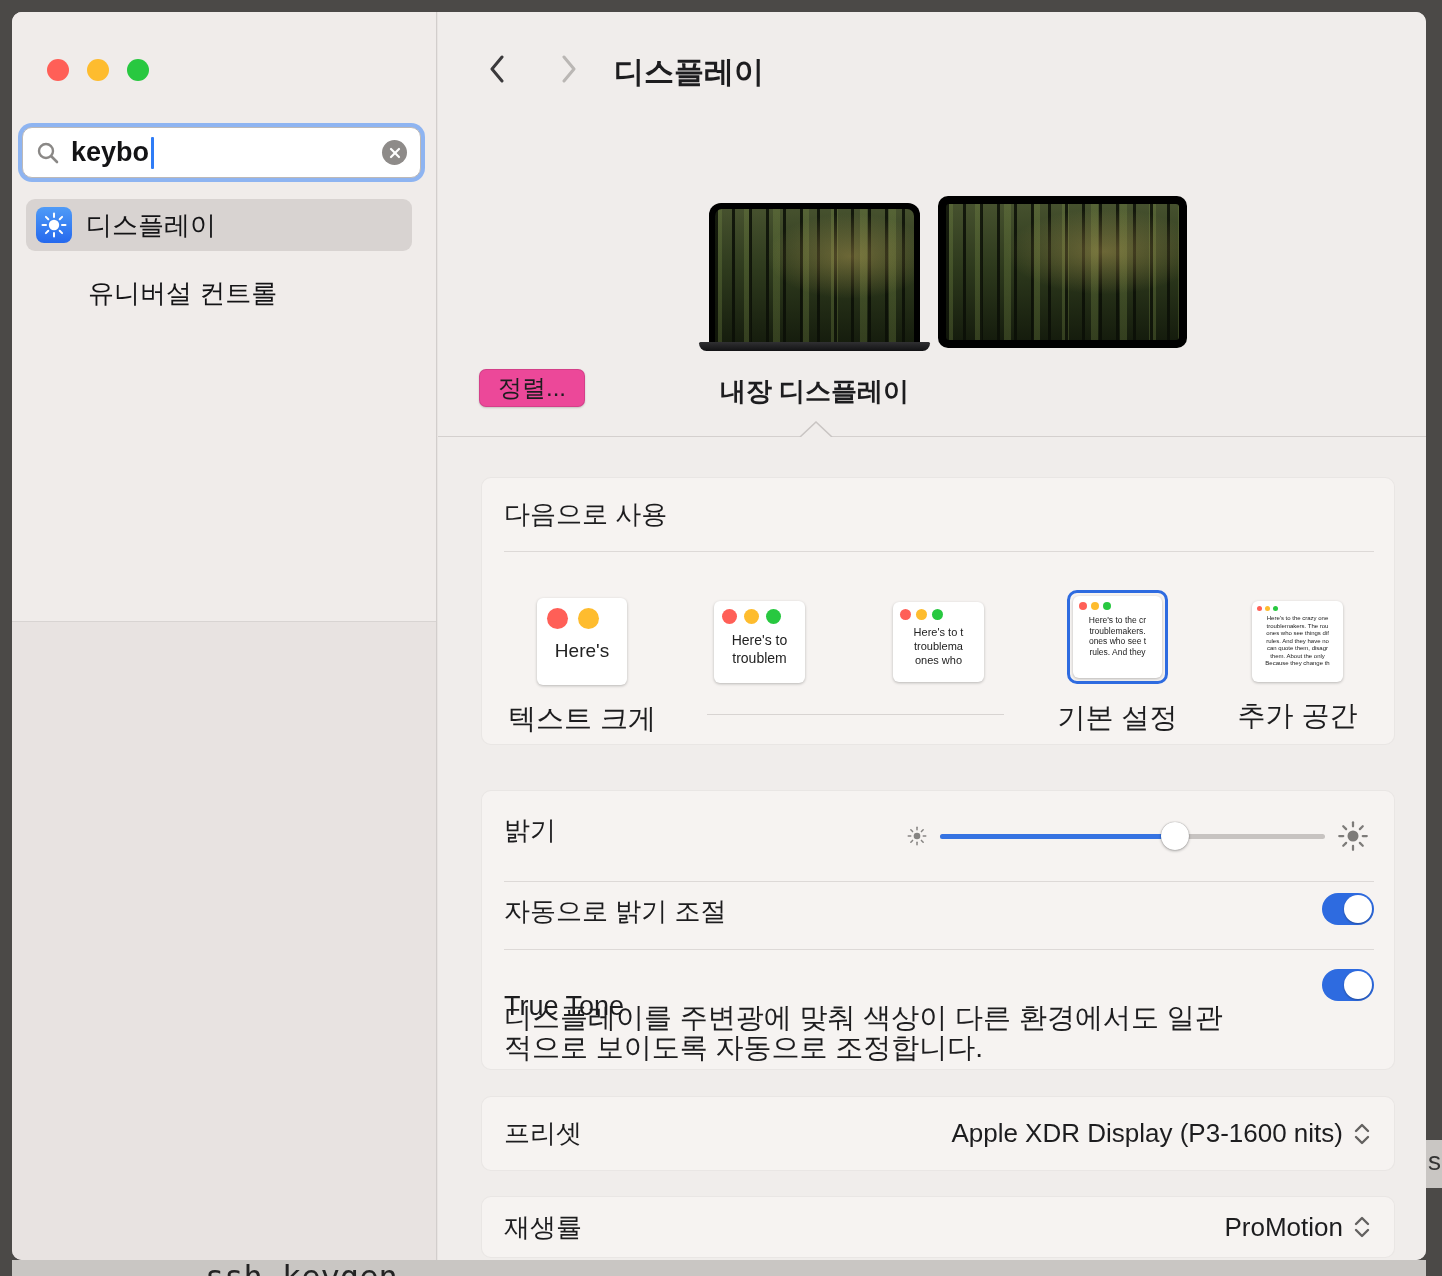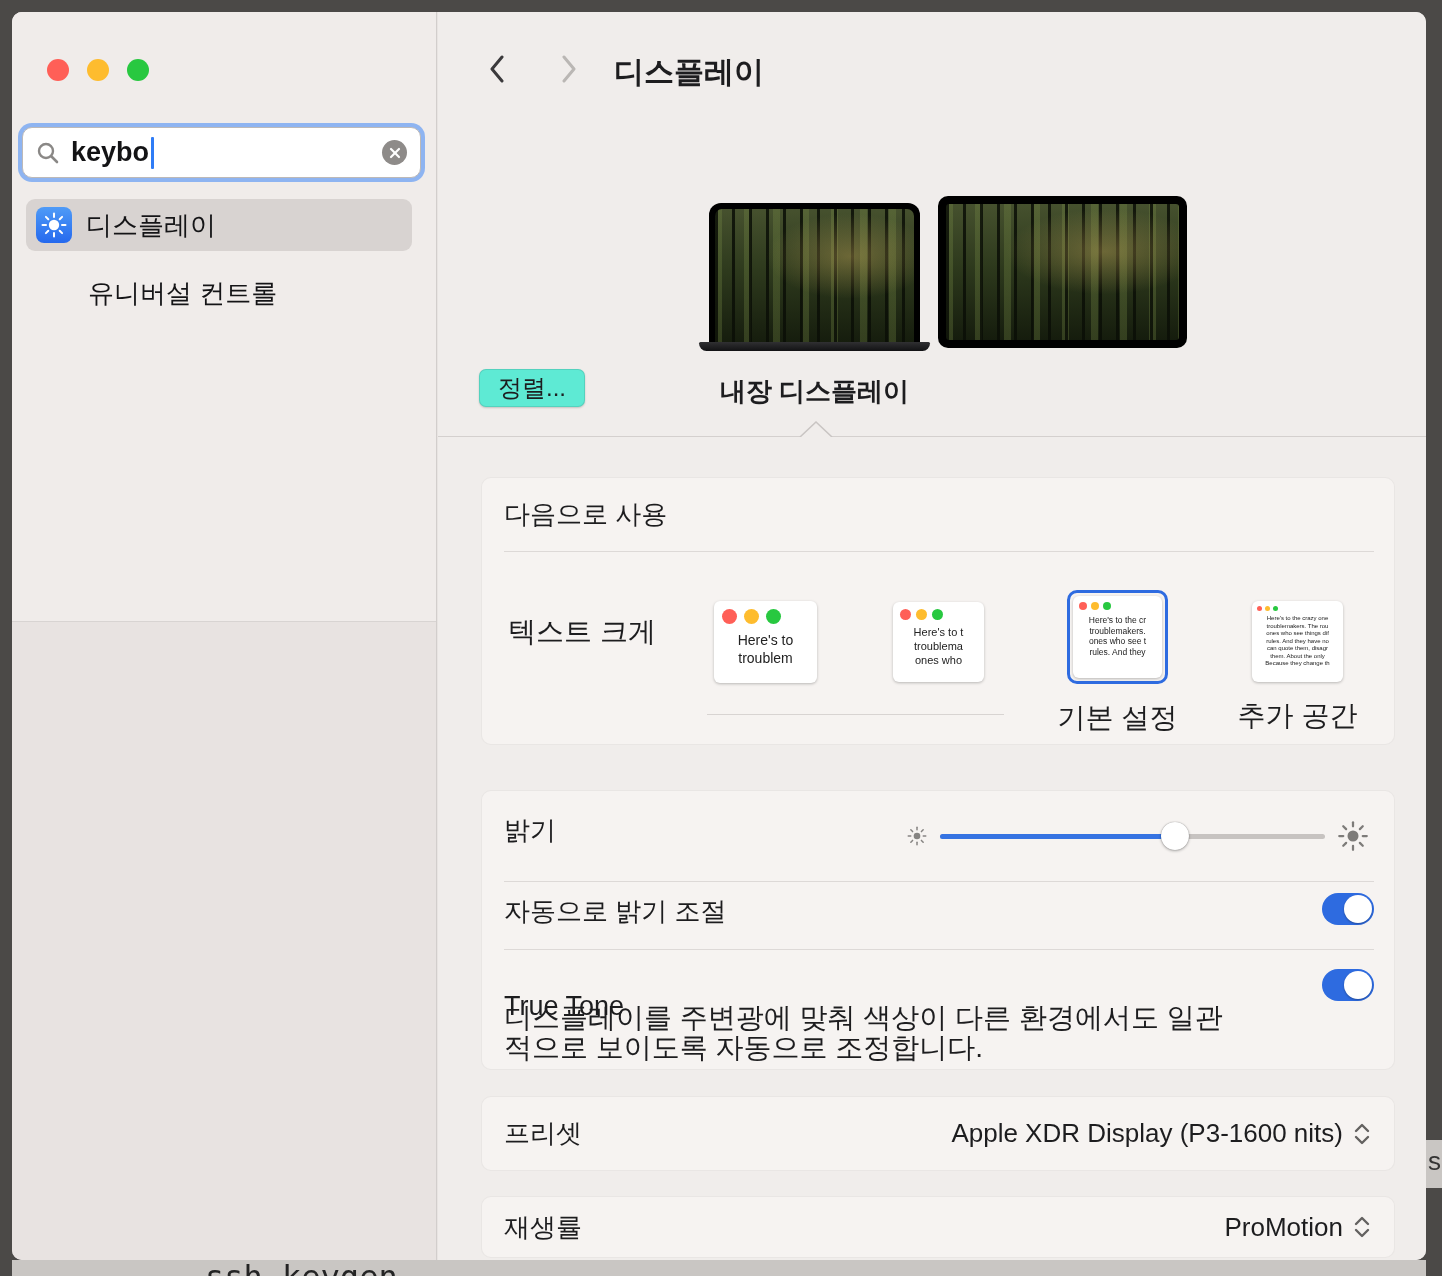--- a/index.html
+++ b/index.html
@@ -53,21 +53,21 @@
   .content{position:absolute;left:426px;top:0;right:0;bottom:0;background:#f0edeb;}
 
   .nav{position:absolute;top:41px;width:28px;height:32px;display:flex;
     align-items:center;justify-content:center;}
   .nav.back{left:45px;}
   .nav.fwd{left:117px;}
   .page-title{position:absolute;left:176px;top:40px;margin:0;
     font-size:30px;font-weight:700;color:#1d1d1f;}
 
   .sort-btn{position:absolute;left:41px;top:357px;height:38px;padding:0 18px;
-    font-size:24px;color:#1d1d1f;background:#5eead4;
+    font-size:24px;color:#1d1d1f;background:#ec4899;
     border:1px solid rgba(0,0,0,0.10);border-radius:7px;
     box-shadow:0 1px 2px rgba(0,0,0,0.18);font-family:inherit;}
 
   .macbook{position:absolute;left:261px;top:191px;width:231px;height:150px;}
   .mb-screen{position:absolute;left:10px;right:10px;top:0;bottom:9px;background:#000;
     border-radius:12px 12px 2px 2px;padding:6px 6px 0 6px;overflow:hidden;}
   .mb-screen .forest{border-radius:7px 7px 0 0;}
   .mb-base{position:absolute;left:0;right:0;bottom:2px;height:9px;
     background:linear-gradient(180deg,#303032,#121214);border-radius:2px 2px 10px 10px;}
   .monitor{position:absolute;left:500px;top:184px;width:249px;height:152px;
@@ -104,21 +104,21 @@
   .val-wrap{display:flex;align-items:center;gap:9px;font-size:26px;color:#1d1d1f;}
   .row-divider{position:absolute;left:22px;right:20px;height:1px;background:#ddd9d7;}
   .p1 .row-divider{top:73px;}
   .p2 .d1{top:90px;}
   .p2 .d2{top:158px;}
 
   
   .scale-line{position:absolute;left:225px;top:236px;width:297px;height:1px;background:#d8d4d2;}
   .scale-opt{position:absolute;display:flex;flex-direction:column;align-items:center;}
   .o1{left:55px;top:120px;width:90px;}
-  .o2{left:232px;top:123px;width:103px;}
+  .o2{left:232px;top:123px;width:91px;}
   .o3{left:411px;top:124px;width:91px;}
   .o4{left:585px;top:112px;width:101px;}
   .o5{left:770px;top:123px;width:91px;}
   .card{background:#fff;border-radius:6px;overflow:hidden;width:100%;
     box-shadow:0 1px 3px rgba(0,0,0,0.25);}
   .c1{height:87px;padding:10px;}
   .c2{height:82px;padding:8px;}
   .c3{height:80px;padding:7px;}
   .c4{height:82px;padding:6px;width:89px;}
   .c5{height:81px;padding:5px;}
@@ -256,20 +256,27 @@
     </svg>
 
     <section class="panel p1">
       <div class="prow">
         <span class="lbl">다음으로 사용</span>
       </div>
       <div class="row-divider"></div>
       <div class="scale-line"></div>
 
       <div class="scale-opt o1">
+        <div class="card c1">
+          <div class="dots">
+            <span class="dot dr"></span>
+            <span class="dot dy"></span>
+          </div>
+          <div class="ptxt">Here's</div>
+        </div>
         <div class="opt-label">텍스트 크게</div>
       </div>
 
       <div class="scale-opt o2">
         <div class="card c2">
           <div class="dots">
             <span class="dot dr"></span>
             <span class="dot dy"></span>
             <span class="dot dg"></span>
           </div>

